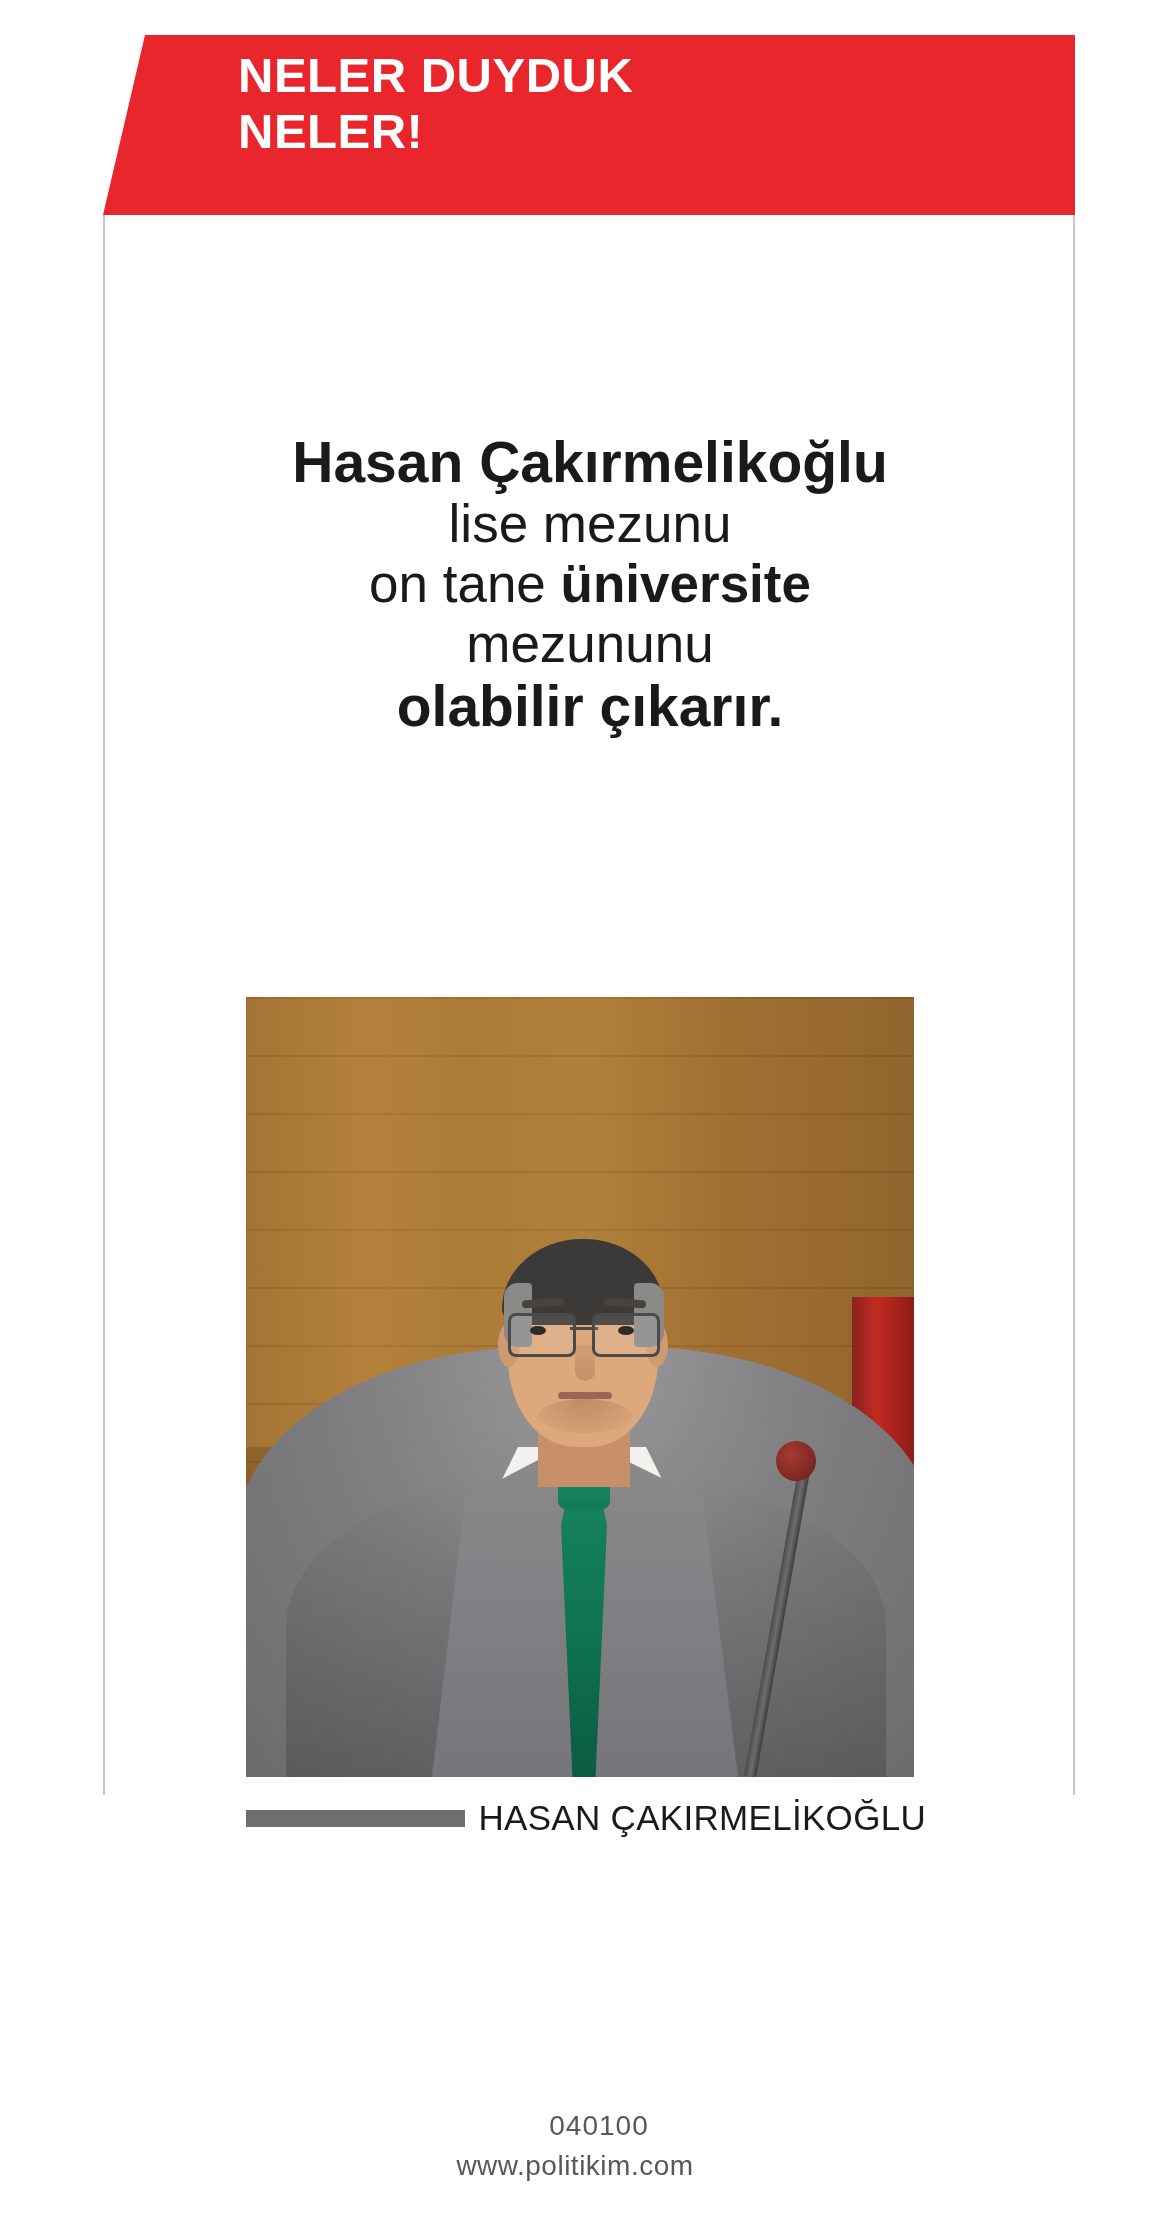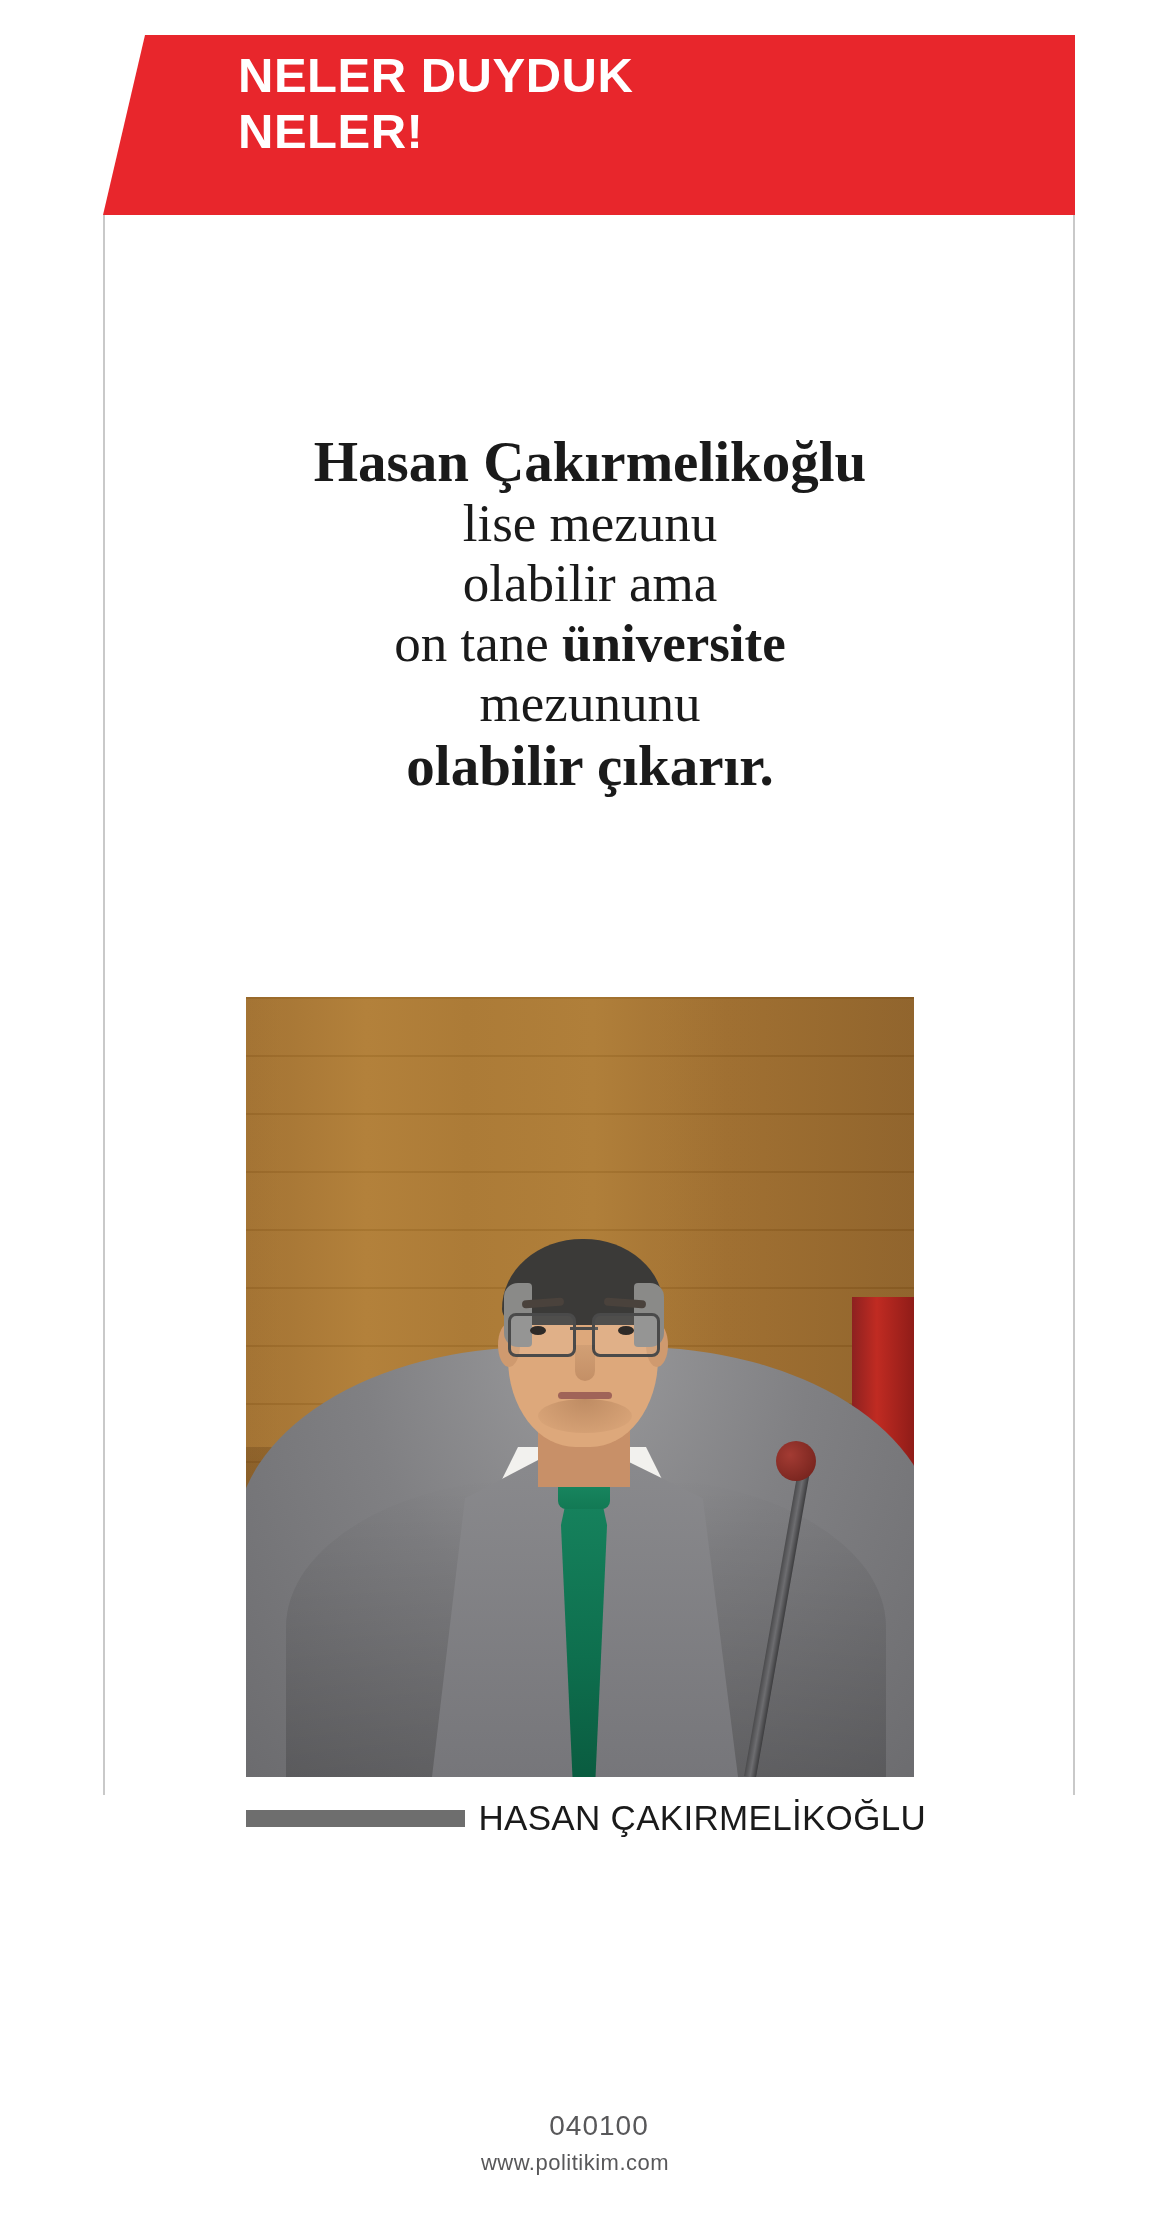--- a/index.html
+++ b/index.html
@@ -70,21 +70,20 @@
     top: 430px;
     width: 900px;
     text-align: center;
     color: #1a1a1a;
     font-size: 53px;
     line-height: 1.13;
   }
   .quote .l {
     display: block;
     font-weight: normal;
-    font-family: Liberation Serif, serif;
   }
   .quote .l.b {
     font-weight: bold;
     font-size: 57px;
   }
   .quote .l .bold-part {
     font-weight: bold;
     text-align: right;
   }
 
@@ -369,40 +368,39 @@
     text-align: center;
     color: #58585a;
   }
   .footer .code {
     font-size: 28px;
     letter-spacing: 1px;
     margin-bottom: 8px;
     padding-left: 48px;
   }
   .footer .site {
-    font-size: 22px;
+    font-size: 28px;
     letter-spacing: 0.5px;
   }
 </style>
 </head>
 <body>
 
 <div class="banner">
   <div class="banner-title">NELER DUYDUK
 NELER!</div>
 </div>
 <div class="banner-notch"></div>
 
 <div class="frame-left"></div>
 <div class="frame-right"></div>
 
 <div class="quote">
   <span class="l b">Hasan Çakırmelikoğlu</span>
   <span class="l">lise mezunu</span>
-  <span class="l">olabilir ama</span>
   <span class="l"><span>on tane </span><span class="bold-part">üniversite</span></span>
   <span class="l">mezununu</span>
   <span class="l b">olabilir çıkarır.</span>
 </div>
 
 <div class="photo">
   <div class="bg-wall"></div>
   <div class="wall-lines"></div>
   <div class="flag"></div>
   <div class="dark-left"></div>

